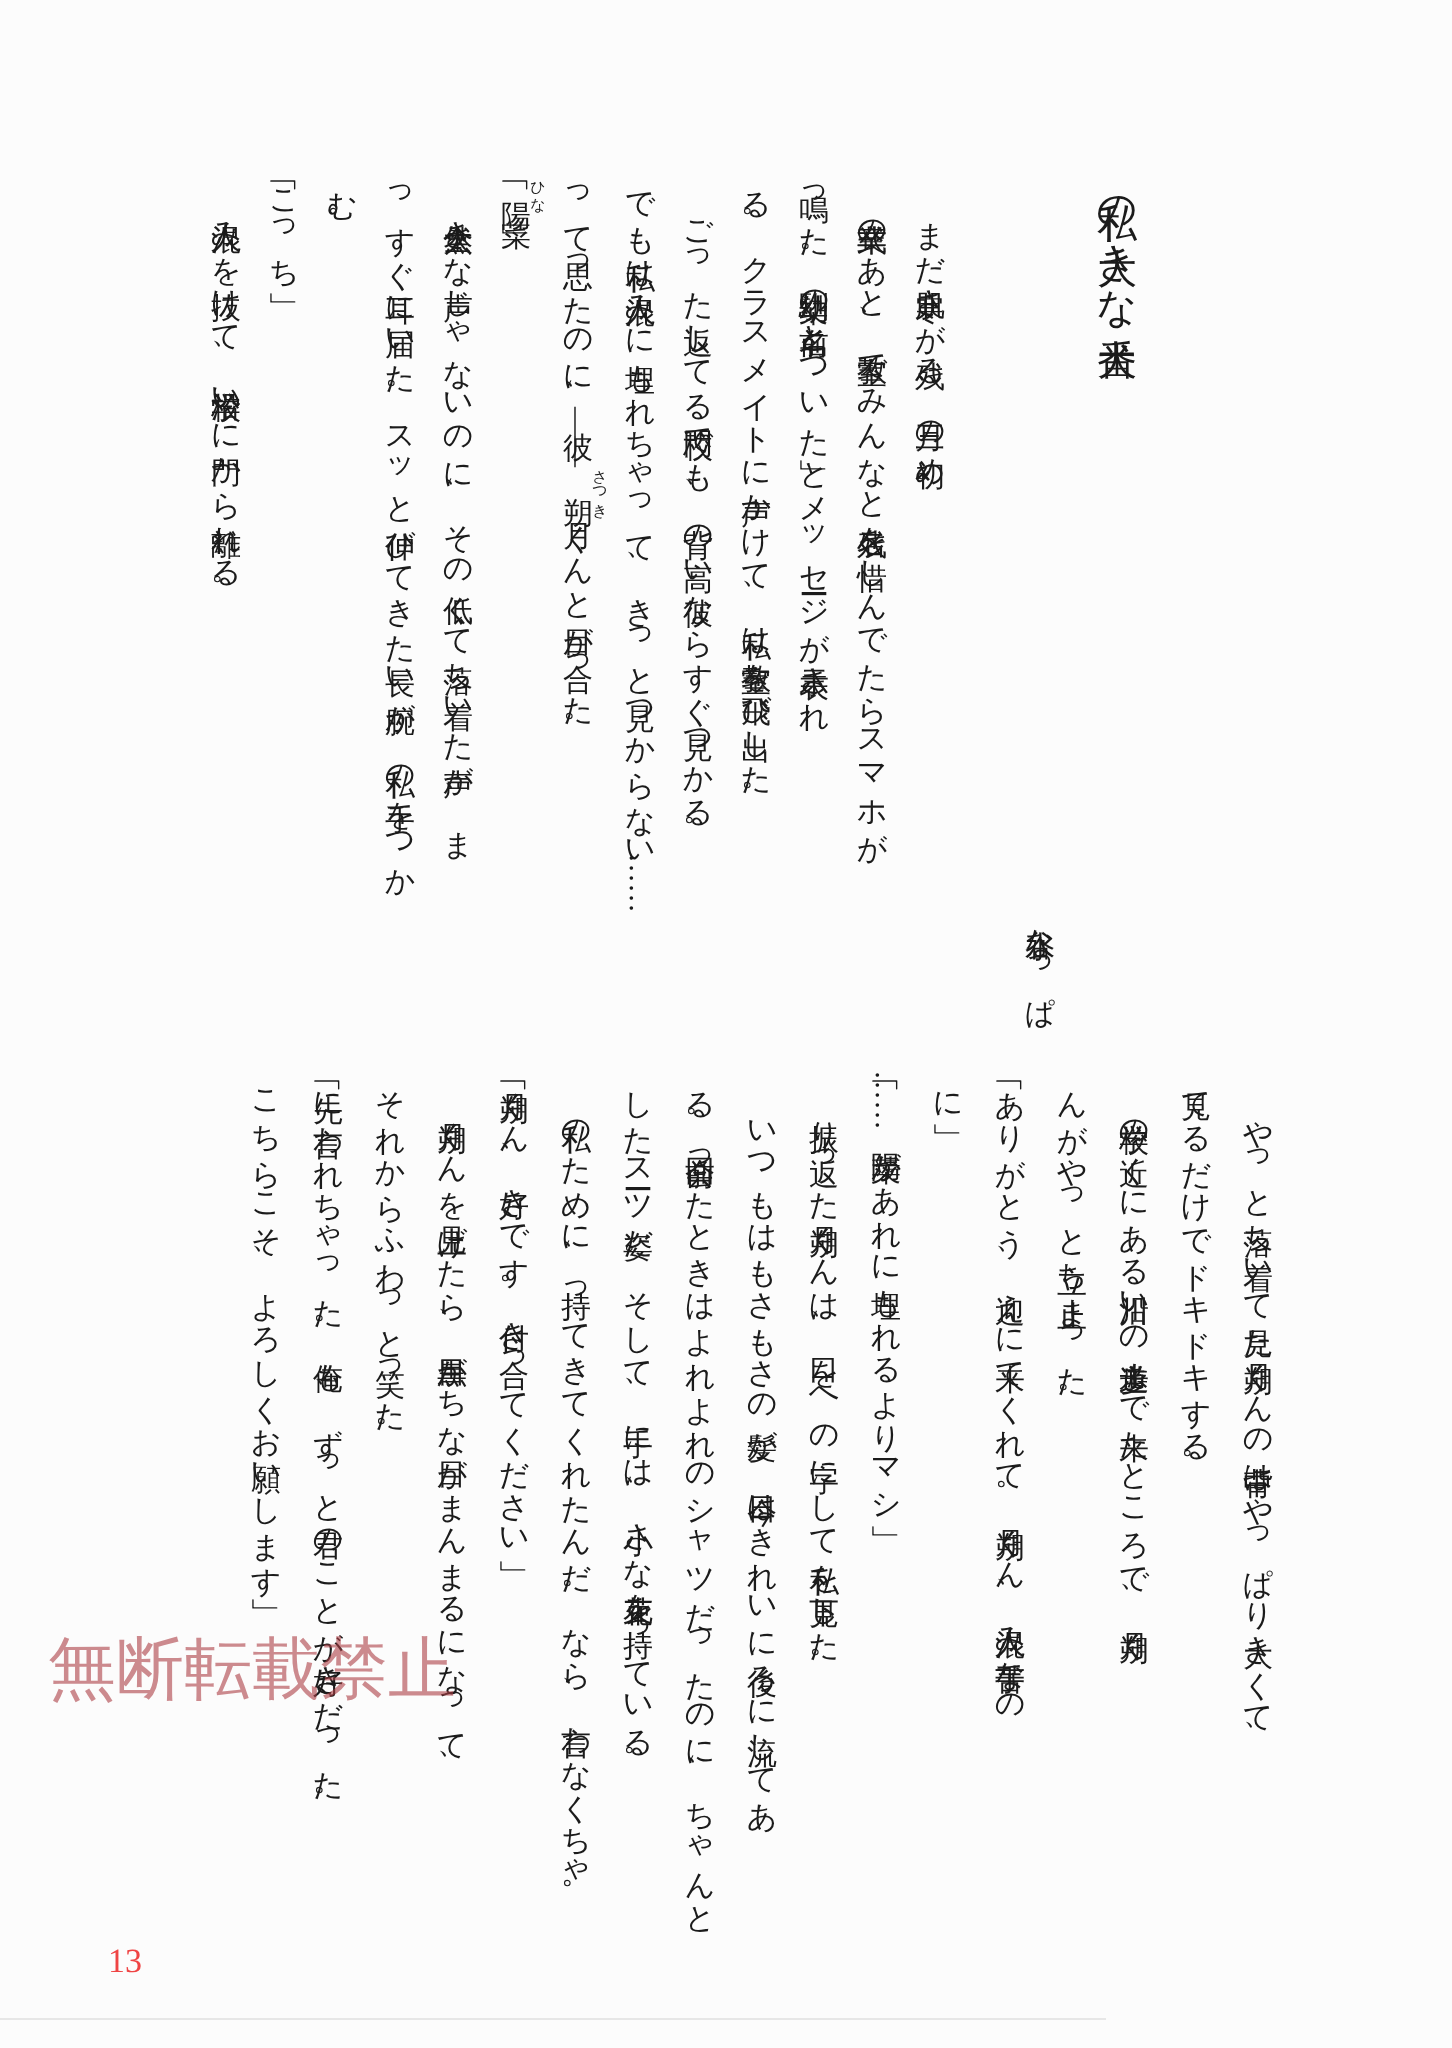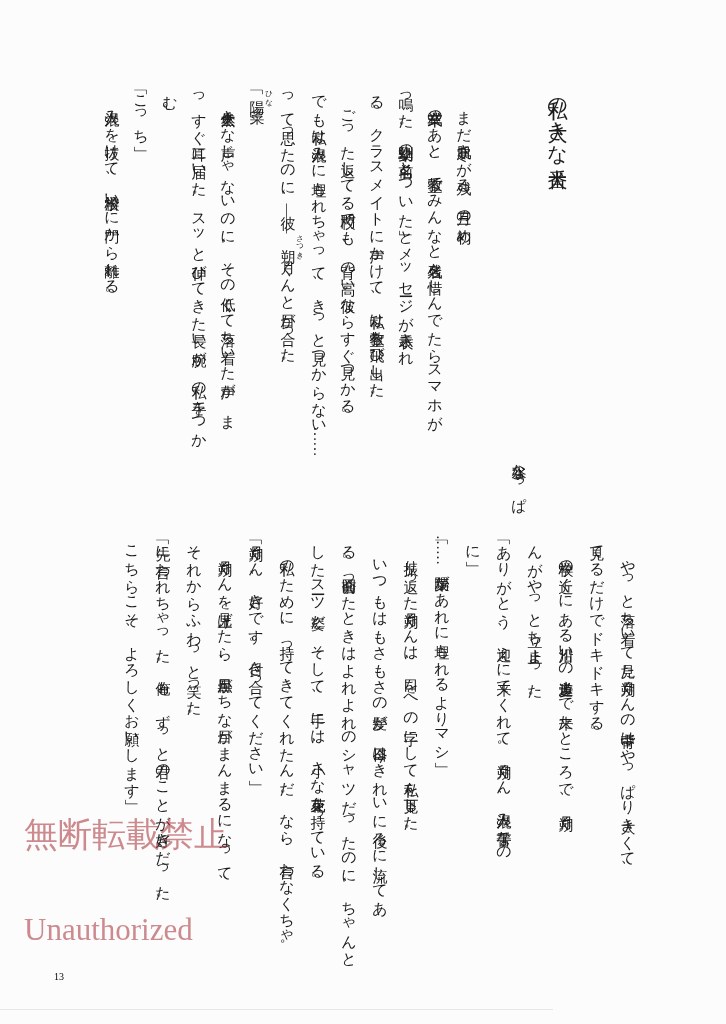--- a/index.html
+++ b/index.html
@@ -65,22 +65,22 @@
   }
   #wm-jp1 { top: 812px; font-size: 34px; letter-spacing: 0px; }
   #wm-jp2 { top: 862px; font-size: 34px; letter-spacing: 0px; }
   #wm-en1 { top: 912px; font-size: 31px; }
   #wm-en2 { top: 962px; font-size: 31px; }
   .page-number {
     position: absolute;
     left: 54px;
     top: 971px;
     z-index: 1;
-    font-size: 10px;
-    color: #000000;
+    font-size: 17px;
+    color: #ef4444;
     font-family: "Liberation Serif", "DejaVu Serif", serif;
   }
   .page-edge-line {
     position: absolute;
     top: 1009px;
     left: 0;
     width: 553px;
     height: 1px;
     background: #e7e7e7;
   }
@@ -94,19 +94,18 @@
     <div class="title-line">私の大きな番犬</div>
     <div class="author-line">水谷なっぱ</div>
     <div class="vlines"><div class="vline">　まだ肌寒さが残る、三月の初め。</div><div class="vline">　卒業式のあと、教室でみんなと名残を惜しんでたらスマホが</div><div class="vline">鳴った。幼馴染の名前と「ついた」とメッセージが表示され</div><div class="vline">る。クラスメイトに声かけて、私は教室を飛び出した。</div><div class="vline">　ごった返してる校門でも、背の高い彼ならすぐ見つかる。</div><div class="vline">でも私は人混みに埋もれちゃって、きっと見つからない……</div><div class="vline">って思ったのに、彼――<ruby>朔月<rt>さつき</rt></ruby>くんと目が合った。</div><div class="vline">「<ruby>陽菜<rt>ひな</rt></ruby>」</div><div class="vline">　全然大きな声じゃないのに、その低くて落ち着いた声が、ま</div><div class="vline">っすぐ耳に届いた。スッと伸びてきた長い腕が、私の手をつか</div><div class="vline">む。</div><div class="vline">「こっち」</div><div class="vline">　人混みを抜けて、学校沿いに門から離れる。</div></div>
   </div>
 
   <div id="bottom-block" class="vblock">
     <div class="vlines"><div class="vline">　やっと落ち着いて見た朔月くんの背中はやっぱり大きくて、</div><div class="vline">見てるだけでドキドキする。</div><div class="vline">　学校の近くにある川沿いの遊歩道まで来たところで、朔月く</div><div class="vline">んがやっと立ち止まった。</div><div class="vline">「ありがとう、迎えに来てくれて。朔月くん、人混み苦手なの</div><div class="vline">に」</div><div class="vline">「……陽菜があれに埋もれるよりマシ」</div><div class="vline">　振り返った朔月くんは、口をへの字にして私を見下した。</div><div class="vline">　いつもはもさもさの髪が、今日はきれいに後ろに流してあ</div><div class="vline">る。前回会ったときはよれよれのシャツだったのに、ちゃんと</div><div class="vline">したスーツ姿だ。そして、手には、小さな花束を持っている。</div><div class="vline">　私のために、持ってきてくれたんだ。なら、言わなくちゃ。</div><div class="vline">「朔月くん、好きです。付き合ってください」</div><div class="vline">　朔月くんを見上げたら、黒目がちな目がまんまるになって、</div><div class="vline">それからふわっと笑った。</div><div class="vline">「先に言われちゃった。俺も、ずっと君のことが好きだった。</div><div class="vline">こちらこそ、よろしくお願いします」</div></div>
   </div>
 
   <div id="wm-jp1" class="wm-line">無断転載禁止</div>
-  <div id="wm-en1" class="wm-line">Unauthorized</div>
 
   <div class="page-number">13</div>
 
   <div class="page-edge-line"></div>
 
 </div>
 
 </body></html>

